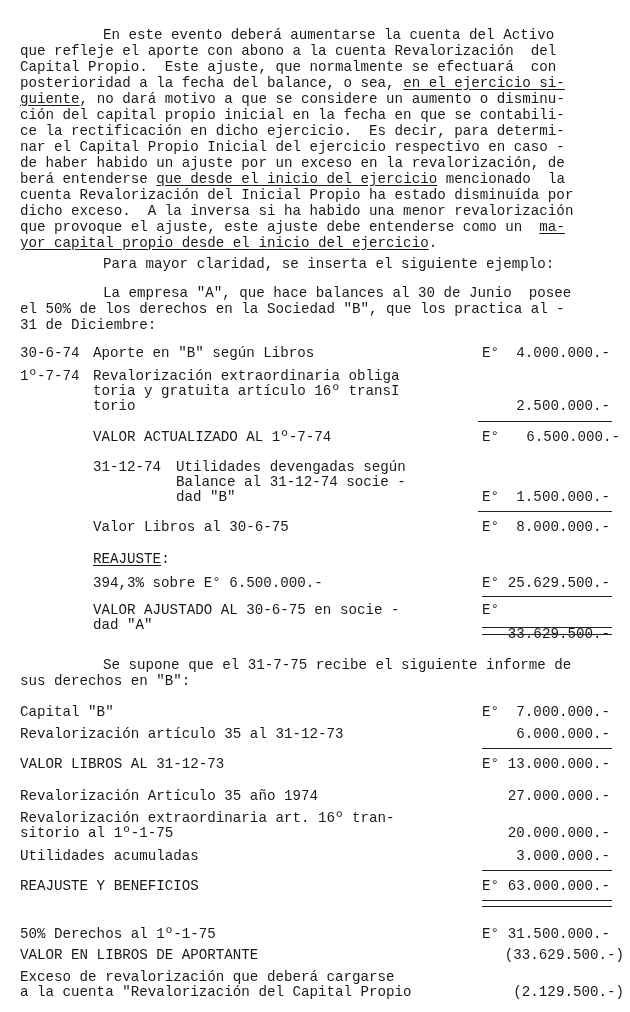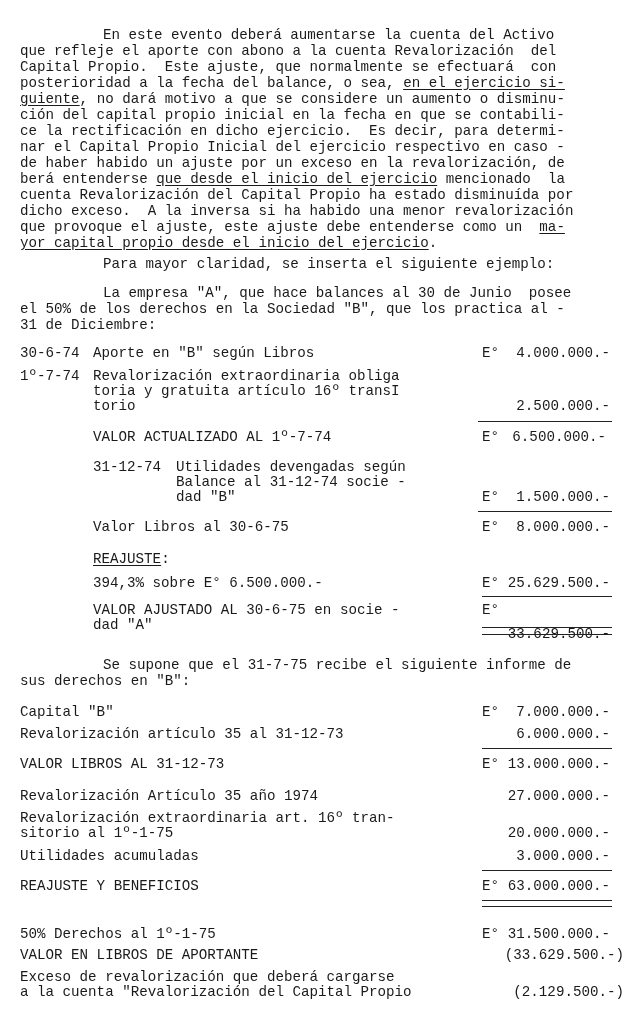--- a/index.html
+++ b/index.html
@@ -21,21 +21,21 @@
   <div class="ln" style="left:103px;top:28px;">En este evento deberá aumentarse la cuenta del Activo</div>
   <div class="ln" style="left:20px;top:44px;">que refleje el aporte con abono a la cuenta Revalorización  del</div>
   <div class="ln" style="left:20px;top:60px;">Capital Propio.  Este ajuste, que normalmente se efectuará  con</div>
   <div class="ln" style="left:20px;top:76px;"><span>posterioridad a la fecha del balance, o sea, </span><span class="u">en el ejercicio si-</span></div>
   <div class="ln" style="left:20px;top:92px;"><span class="u">guiente</span><span>, no dará motivo a que se considere un aumento o disminu-</span></div>
   <div class="ln" style="left:20px;top:108px;">ción del capital propio inicial en la fecha en que se contabili-</div>
   <div class="ln" style="left:20px;top:124px;">ce la rectificación en dicho ejercicio.  Es decir, para determi-</div>
   <div class="ln" style="left:20px;top:140px;">nar el Capital Propio Inicial del ejercicio respectivo en caso -</div>
   <div class="ln" style="left:20px;top:156px;">de haber habido un ajuste por un exceso en la revalorización, de</div>
   <div class="ln" style="left:20px;top:172px;"><span>berá entenderse </span><span class="u">que desde el inicio del ejercicio</span><span> mencionado  la</span></div>
-  <div class="ln" style="left:20px;top:188px;">cuenta Revalorización del Capital Propio ha estado disminuída por</div>
+  <div class="ln" style="left:20px;top:188px;">cuenta Revalorización del Inicial Propio ha estado disminuída por</div>
   <div class="ln" style="left:20px;top:204px;">dicho exceso.  A la inversa si ha habido una menor revalorización</div>
   <div class="ln" style="left:20px;top:220px;"><span>que provoque el ajuste, este ajuste debe entenderse como un  </span><span class="u">ma-</span></div>
   <div class="ln" style="left:20px;top:236px;"><span class="u">yor capital propio desde el inicio del ejercicio</span><span>.</span></div>
 </div>
 
 <div class="ln" style="left:103px;top:257px;">Para mayor claridad, se inserta el siguiente ejemplo:</div>
 
 <div>
   <div class="ln" style="left:103px;top:286px;">La empresa "A", que hace balances al 30 de Junio  posee</div>
   <div class="ln" style="left:20px;top:302px;">el 50% de los derechos en la Sociedad "B", que los practica al -</div>
@@ -51,21 +51,21 @@
 
   <div class="ln" style="left:20px;top:369px;">1º-7-74</div>
   <div class="ln" style="left:93px;top:369px;">Revalorización extraordinaria obliga</div>
   <div class="ln" style="left:93px;top:384px;">toria y gratuita artículo 16º transI</div>
   <div class="ln" style="left:93px;top:399px;">torio</div>
   <div class="amt" style="right:20px;top:399px;">2.500.000.-</div>
   <div class="rule" style="left:478px;width:134px;top:421px;"></div>
 
   <div class="ln" style="left:93px;top:430px;">VALOR ACTUALIZADO AL 1º-7-74</div>
   <div class="cur" style="left:482px;top:430px;">E°</div>
-  <div class="amt" style="right:24px;top:430px;">6.500.000.-</div>
+  <div class="amt" style="right:10px;top:430px;">6.500.000.-</div>
 
   <div class="ln" style="left:93px;top:460px;">31-12-74</div>
   <div class="ln" style="left:176px;top:460px;">Utilidades devengadas según</div>
   <div class="ln" style="left:176px;top:475px;">Balance al 31-12-74 socie -</div>
   <div class="ln" style="left:176px;top:490px;">dad "B"</div>
   <div class="cur" style="left:482px;top:490px;">E°</div>
   <div class="amt" style="right:20px;top:490px;">1.500.000.-</div>
   <div class="rule" style="left:478px;width:134px;top:511px;"></div>
 
   <div class="ln" style="left:93px;top:520px;">Valor Libros al 30-6-75</div>

